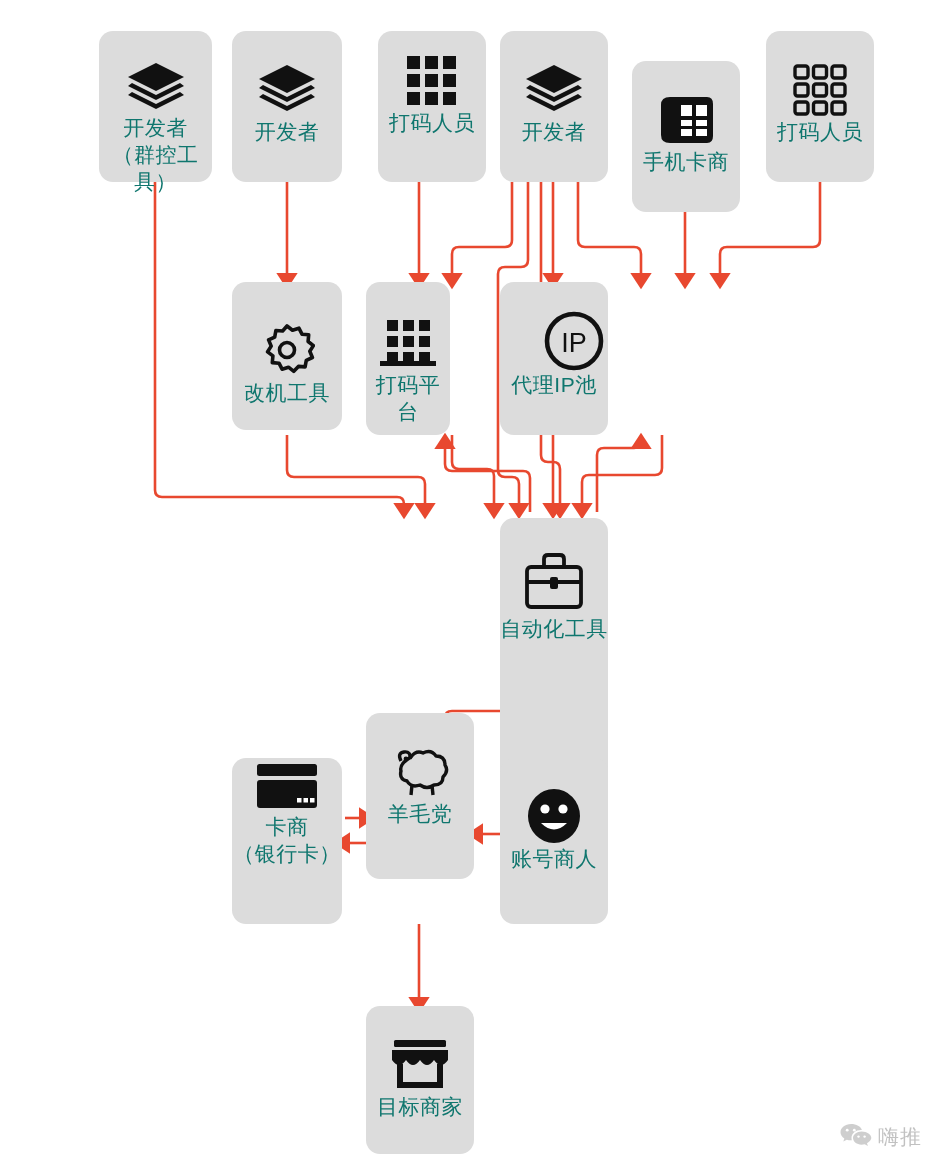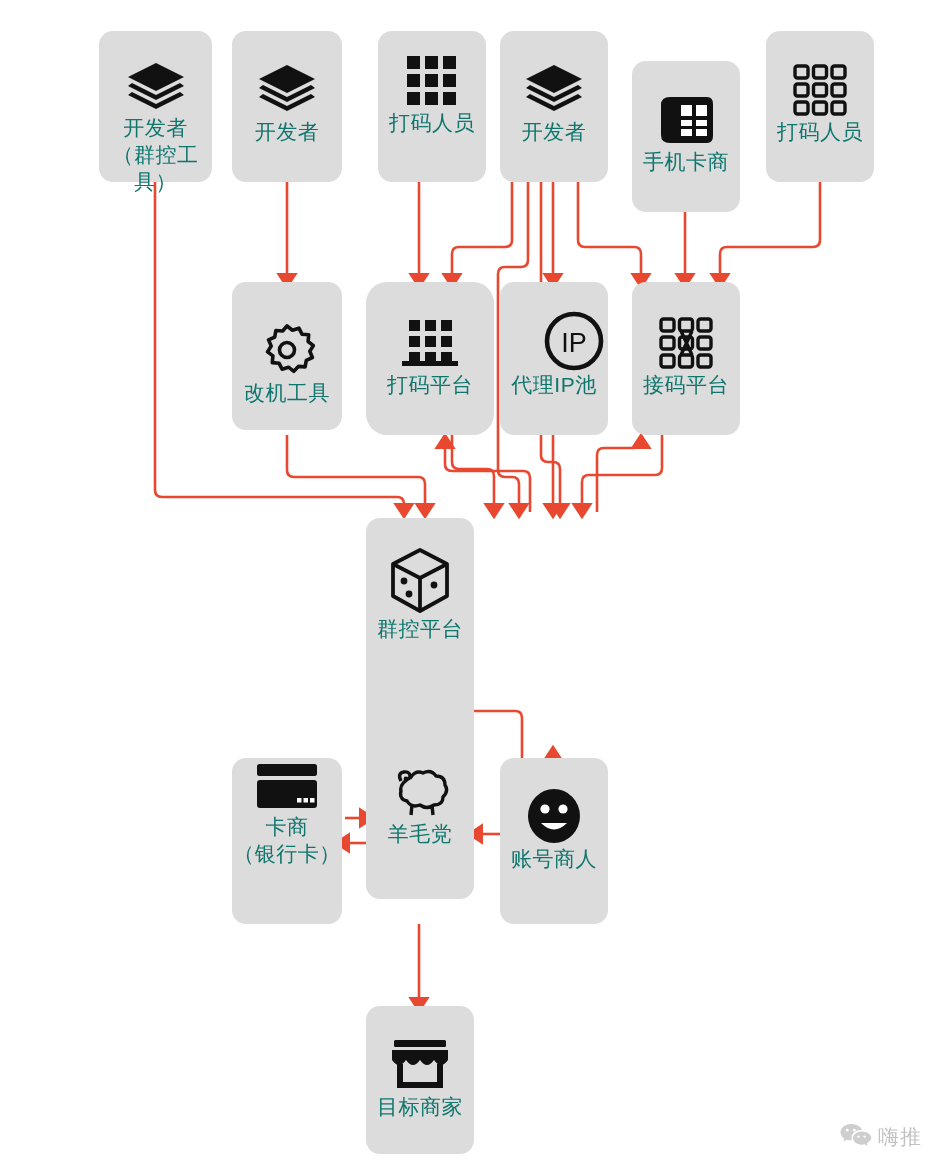--- a/index.html
+++ b/index.html
@@ -206,21 +206,21 @@
   <div class="node" style="left:232px;top:282px;width:110px;height:148px;padding-top:40px;">
     <div class="ico" style="height:58px;">
       <svg width="56" height="56" viewBox="0 0 56 56" aria-hidden="true">
         <path d="M28,3 l5.5,4.2 6.4,-2 3.1,6 6.7,0.6 -0.6,6.7 5.3,4.1 -3.6,5.7 2.6,6.2 -6.1,2.8 -1.2,6.6 -6.7,-0.5 -4.6,4.9 -5.3,-4.1 -6.4,2 -3.1,-6 -6.7,-0.6 0.6,-6.7 -5.3,-4.1 3.6,-5.7 -2.6,-6.2 6.1,-2.8 1.2,-6.6 6.7,0.5 z" fill="none" stroke="#111" stroke-width="3.6" stroke-linejoin="round"></path>
         <circle cx="28" cy="27" r="7.5" fill="none" stroke="#111" stroke-width="3.6"></circle>
       </svg>
     </div>
     <div class="lbl">改机工具</div>
   </div>
 
-  <div class="node" style="left:366px;top:282px;width:128px;height:153px;padding-top:32px;border-radius:21px;">
+  <div class="node" style="left:366px;top:282px;width:84px;height:153px;padding-top:32px;">
     <div class="ico" style="height:58px;">
       <svg width="58" height="54" viewBox="0 0 58 54" aria-hidden="true">
         <g fill="#111">
           <rect x="8" y="4" width="11" height="11"></rect>
             <rect x="24" y="4" width="11" height="11"></rect>
             <rect x="40" y="4" width="11" height="11"></rect>
           <rect x="8" y="20" width="11" height="11"></rect>
             <rect x="24" y="20" width="11" height="11"></rect>
             <rect x="40" y="20" width="11" height="11"></rect>
           <rect x="8" y="36" width="11" height="9"></rect>
@@ -236,74 +236,53 @@
   <div class="node" style="left:500px;top:282px;width:108px;height:153px;padding-top:28px;">
     <div class="ico" style="height:62px;padding-left:39px;">
       <svg width="62" height="62" viewBox="0 0 62 62" aria-hidden="true">
         <circle cx="31" cy="31" r="27" fill="none" stroke="#111" stroke-width="4.6"></circle>
         <text x="31" y="42" text-anchor="middle" font-family="'Liberation Sans',sans-serif" font-size="27" fill="#111">IP</text>
       </svg>
     </div>
     <div class="lbl">代理IP池</div>
   </div>
 
-  <div class="node" style="left:632px;top:282px;width:108px;height:153px;padding-top:32px;">
-    <div class="ico" style="height:58px;">
-      <svg width="56" height="54" viewBox="0 0 56 54" aria-hidden="true">
-        <g fill="none" stroke="#111" stroke-width="3.4">
-          <rect x="3" y="3" width="13" height="12" rx="2.5"></rect>
-            <rect x="21.5" y="3" width="13" height="12" rx="2.5"></rect>
-            <rect x="40" y="3" width="13" height="12" rx="2.5"></rect>
-          <rect x="3" y="21" width="13" height="12" rx="2.5"></rect>
-            <rect x="21.5" y="21" width="13" height="12" rx="2.5"></rect>
-            <rect x="40" y="21" width="13" height="12" rx="2.5"></rect>
-          <rect x="3" y="39" width="13" height="12" rx="2.5"></rect>
-            <rect x="21.5" y="39" width="13" height="12" rx="2.5"></rect>
-            <rect x="40" y="39" width="13" height="12" rx="2.5"></rect>
-        </g>
-        <path d="M23,15 L34,39 M34,15 L23,39" stroke="#111" stroke-width="3.4" fill="none"></path>
-      </svg>
-    </div>
-    <div class="lbl">接码平台</div>
-  </div>
-
-  <div class="node" style="left:366px;top:518px;width:108px;height:290px;padding-top:28px;">
-    <div class="ico" style="height:70px;">
-      <svg width="66" height="70" viewBox="0 0 66 70" aria-hidden="true">
+
+
+  <div class="node" style="left:500px;top:518px;width:108px;height:290px;padding-top:30px;">
+    <div class="ico" style="height:68px;">
+      <svg width="64" height="62" viewBox="0 0 64 62" aria-hidden="true">
         <g fill="none" stroke="#111" stroke-width="3.8" stroke-linejoin="round">
-          <polygon points="33,4 60,18 60,50 33,65 6,50 6,18"></polygon>
-          <polyline points="6,18 33,32 60,18"></polyline>
-          <line x1="33" y1="32" x2="33" y2="65"></line>
-        </g>
-        <circle cx="17" cy="35" r="3.4" fill="#111"></circle>
-        <circle cx="22" cy="48" r="3.4" fill="#111"></circle>
-        <circle cx="47" cy="39" r="3.4" fill="#111"></circle>
-      </svg>
-    </div>
-    <div class="lbl">群控平台</div>
-  </div>
-
+          <path d="M22,16 L22,8 Q22,4 26,4 L38,4 Q42,4 42,8 L42,16"></path>
+          <rect x="5" y="16" width="54" height="40" rx="4"></rect>
+          <line x1="5" y1="31" x2="59" y2="31"></line>
+        </g>
+        <rect x="28" y="26" width="8" height="12" rx="2" fill="#111"></rect>
+      </svg>
+    </div>
+    <div class="lbl">自动化工具</div>
+  </div>
 
   <div class="node" style="left:232px;top:758px;width:110px;height:166px;">
     <div class="ico" style="height:56px;">
       <svg width="64" height="48" viewBox="0 0 64 48" aria-hidden="true">
         <rect x="2" y="2" width="60" height="12" rx="2.5" fill="#111"></rect>
         <rect x="2" y="18" width="60" height="28" rx="3" fill="#111"></rect>
         <g fill="#fff">
           <rect x="42" y="36" width="4.5" height="4.5"></rect>
             <rect x="48.5" y="36" width="4.5" height="4.5"></rect>
             <rect x="55" y="36" width="4.5" height="4.5"></rect>
         </g>
       </svg>
     </div>
     <div class="lbl">卡商
 （银行卡）</div>
   </div>
 
-  <div class="node" style="left:366px;top:733px;width:108px;height:166px;padding-top:32px;">
+  <div class="node" style="left:366px;top:713px;width:108px;height:166px;padding-top:32px;">
     <div class="ico" style="height:56px;">
       <svg width="66" height="52" viewBox="0 0 66 52" aria-hidden="true">
         <g fill="none" stroke="#111" stroke-width="3.4" stroke-linejoin="round">
           <path d="M14,14 Q10,6 17,5 Q24,4 23,12"></path>
           <path d="M24,10 Q29,3 36,6 Q44,2 49,9 Q58,9 58,18 Q62,24 56,30 Q56,38 47,38 Q40,43 33,38 Q24,41 20,34 Q12,32 14,24 Q12,17 24,10 Z"></path>
           <line x1="25" y1="38" x2="24" y2="48"></line>
           <line x1="45" y1="38" x2="46" y2="48"></line>
         </g>
         <circle cx="19" cy="12" r="2.4" fill="#111"></circle>
       </svg>

